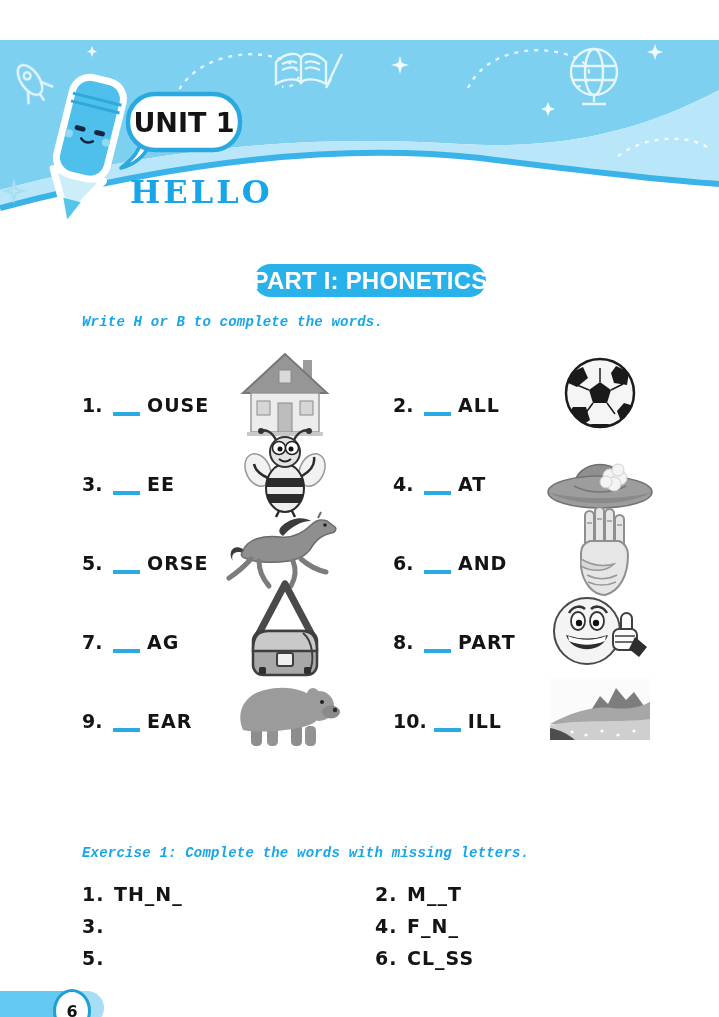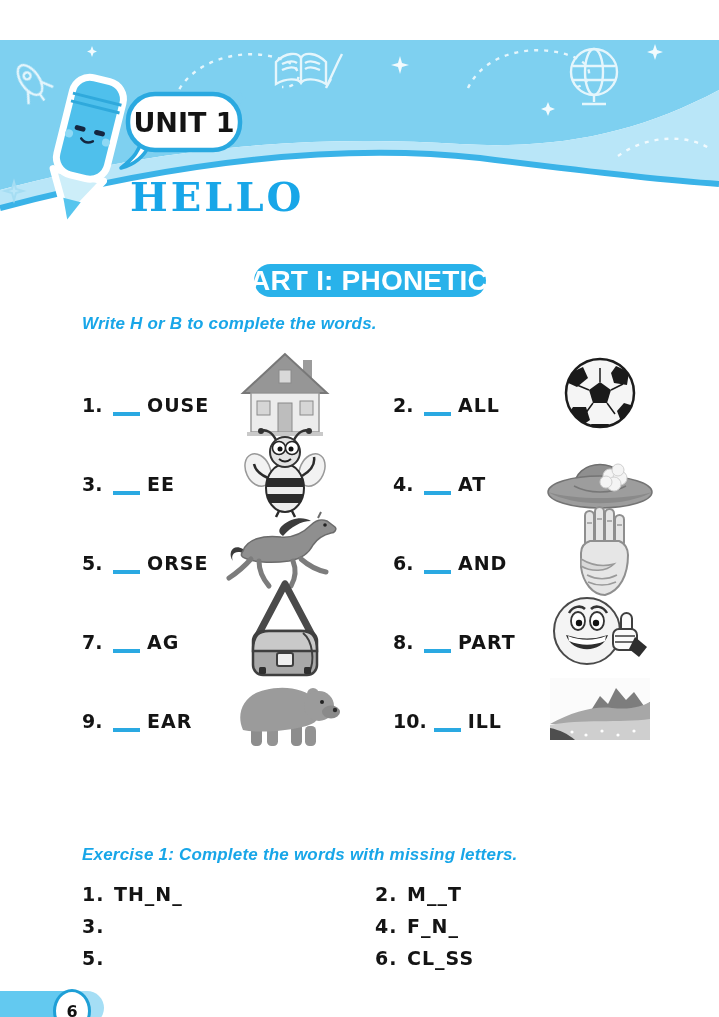--- a/index.html
+++ b/index.html
@@ -6,34 +6,34 @@
   #page{position:relative;width:719px;height:1017px;background:#fff;overflow:hidden;
         font-family:"DejaVu Sans",sans-serif;margin-top:40px;}
   svg{display:block;}
 
   
   #header-svg{position:absolute;top:0;left:0;}
   #unit-bubble-text{font-family:"DejaVu Sans",sans-serif;font-weight:900;}
 
   
   #hello-title{position:absolute;left:130px;top:133px;
-    font-family:"DejaVu Serif",serif;font-weight:bold;font-size:40px;
+    font-family:"DejaVu Serif",serif;font-weight:bold;font-size:32px;
     letter-spacing:3px;color:var(--blue,#18a6e8);}
 
   
   .banner{position:absolute;background:var(--banner,#29b2ea);color:#fff;
     border-radius:17px;display:flex;align-items:center;justify-content:center;
-    font-family:"Liberation Sans",sans-serif;font-weight:bold;font-size:28px;
+    font-family:"Liberation Sans",sans-serif;font-weight:bold;font-size:24px;
     letter-spacing:.2px;white-space:nowrap;transform-origin:center;}
   #banner-part1{left:254px;top:224px;width:232px;height:33px;}
   #banner-part2{left:163px;top:757px;width:414px;height:34px;}
 
   .hand-line{position:absolute;color:var(--blue,#18a6e8);
-    font-family:Liberation Sans, sans-serif;font-weight:bold;font-style:italic;
-    font-size:17px;letter-spacing:.2px;white-space:nowrap;}
+    font-family:Liberation Mono, monospace;font-weight:bold;font-style:italic;
+    font-size:14px;letter-spacing:.2px;white-space:nowrap;}
   #instruction{left:82px;top:274px;}
   #exercise-heading{left:82px;top:805px;}
 
   
   #p1grid{position:absolute;left:82px;top:313px;width:610px;}
   .p1row{position:relative;height:79px;}
   .p1text{position:absolute;top:41px;display:flex;align-items:flex-end;gap:7px;
     font-weight:bold;font-size:19px;color:var(--ink,#141414);white-space:nowrap;}
   .p1text.l{left:0;}
   .p1text.r{left:311px;}

